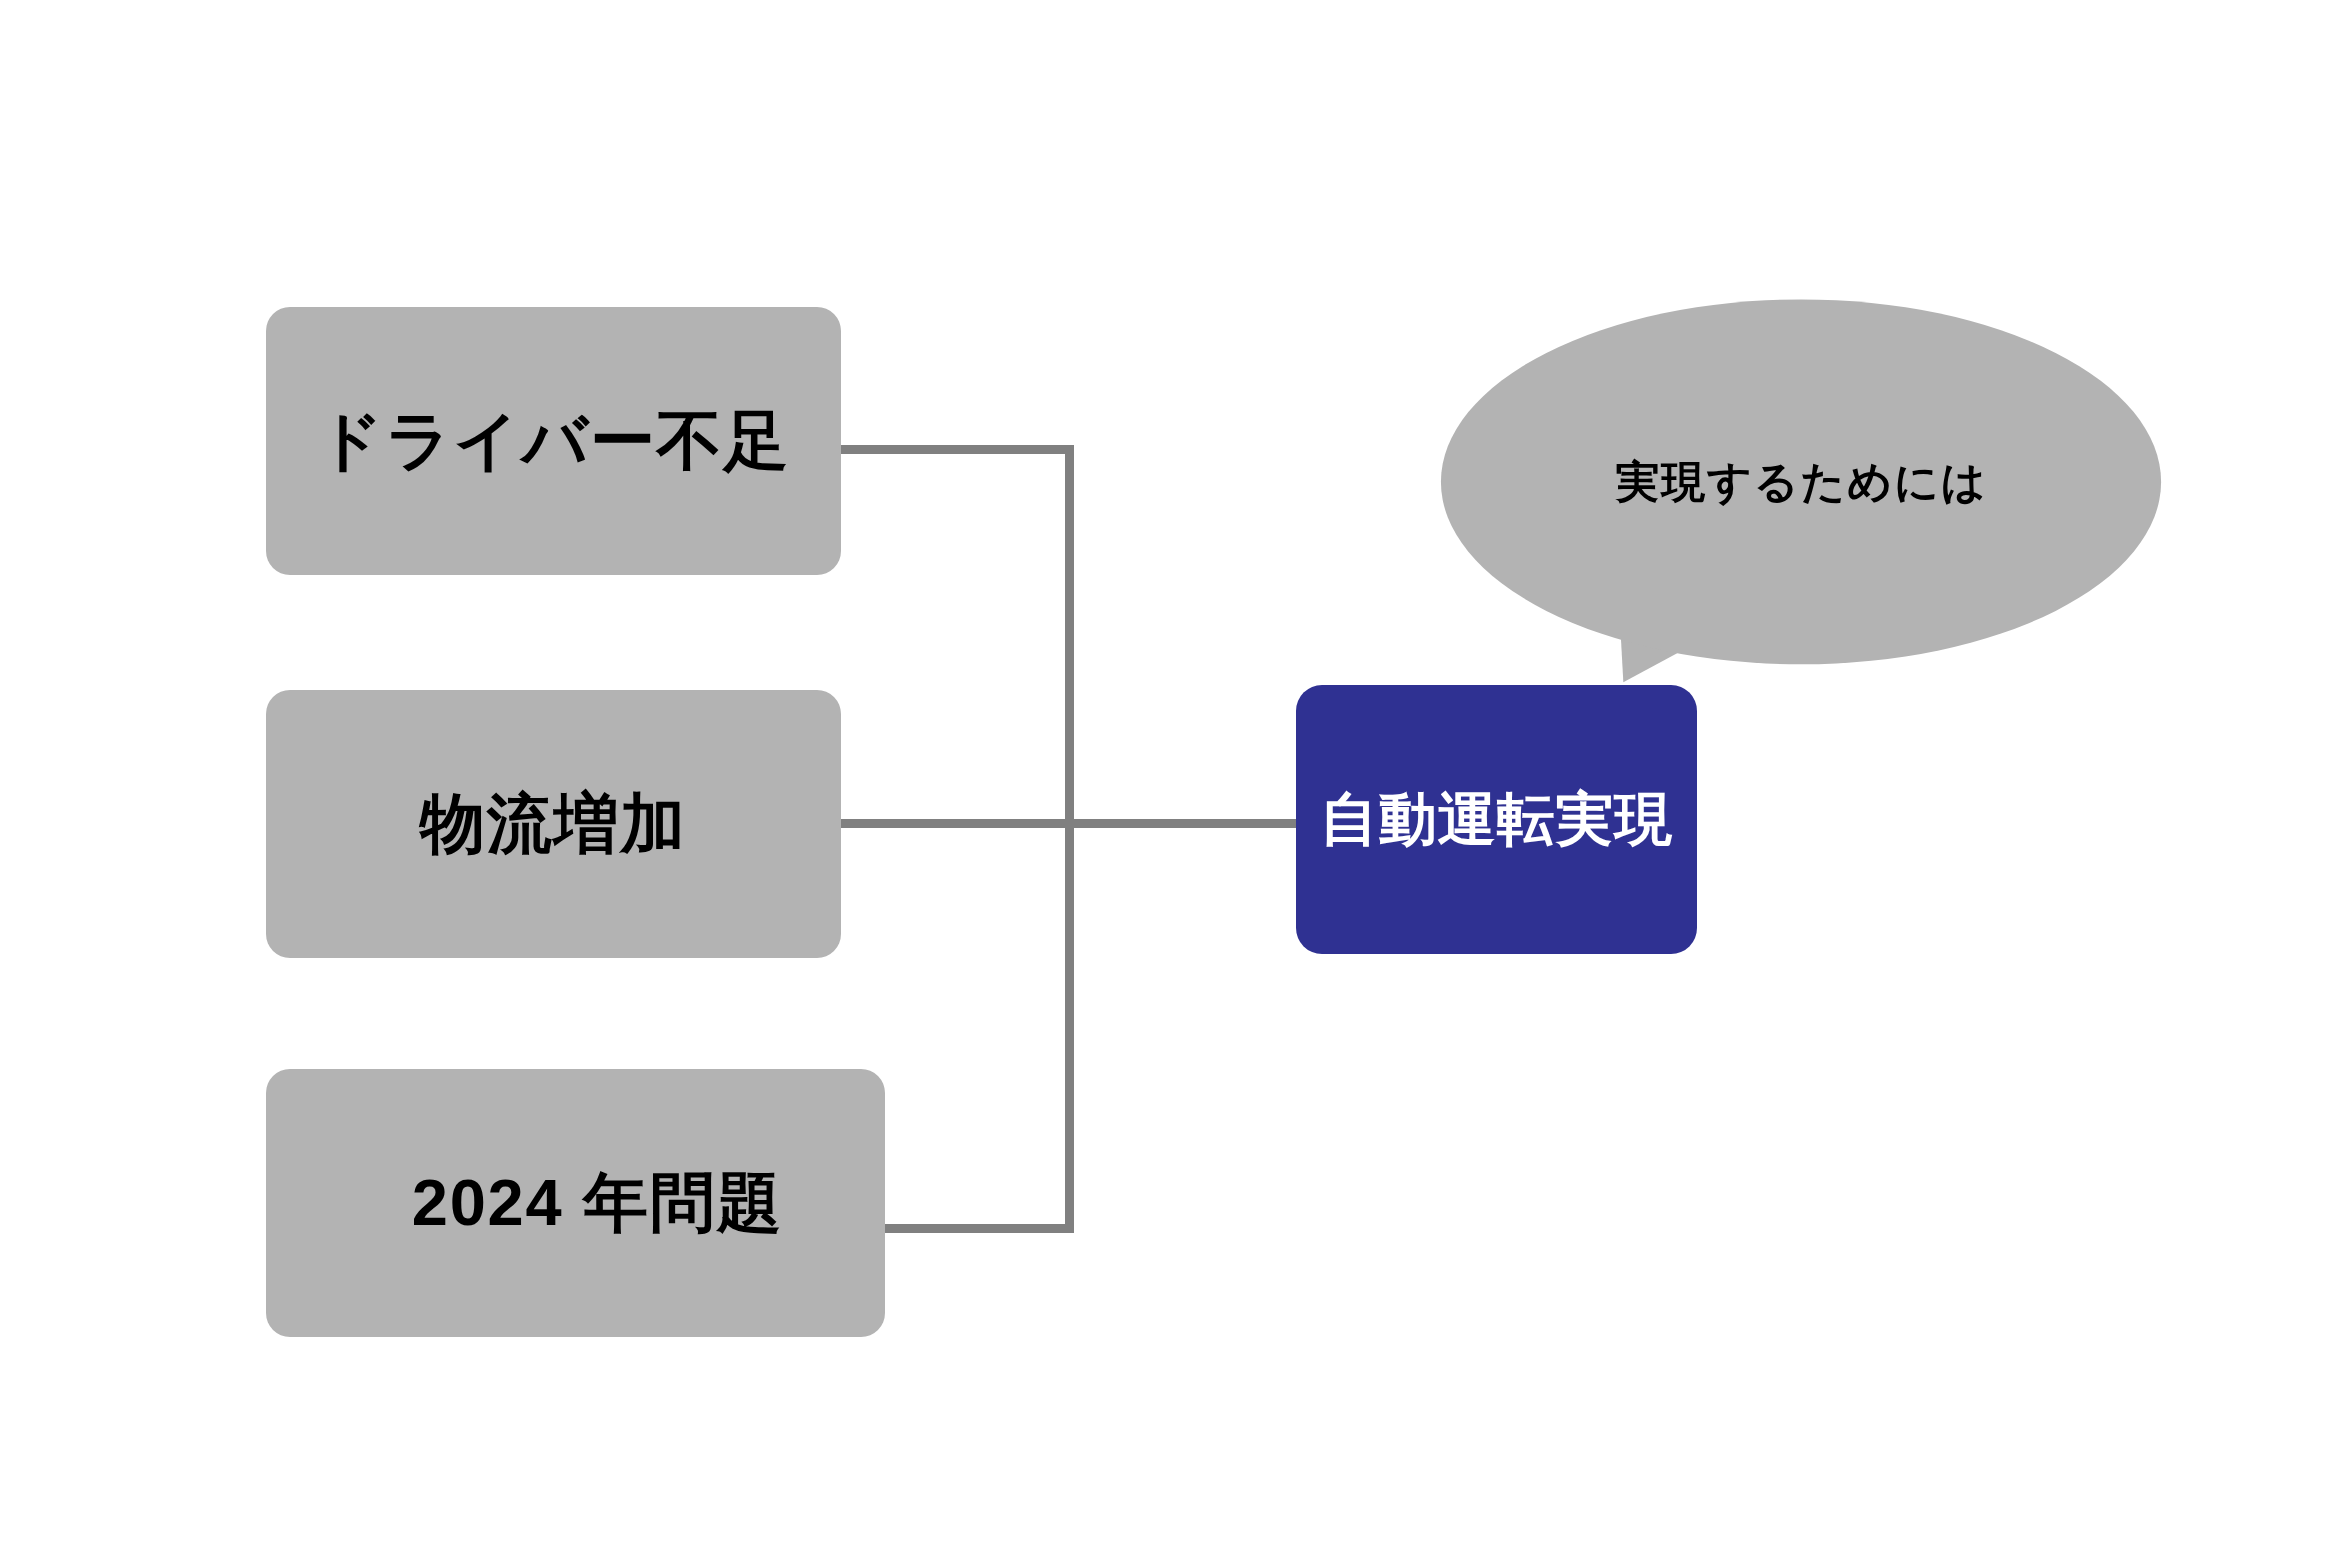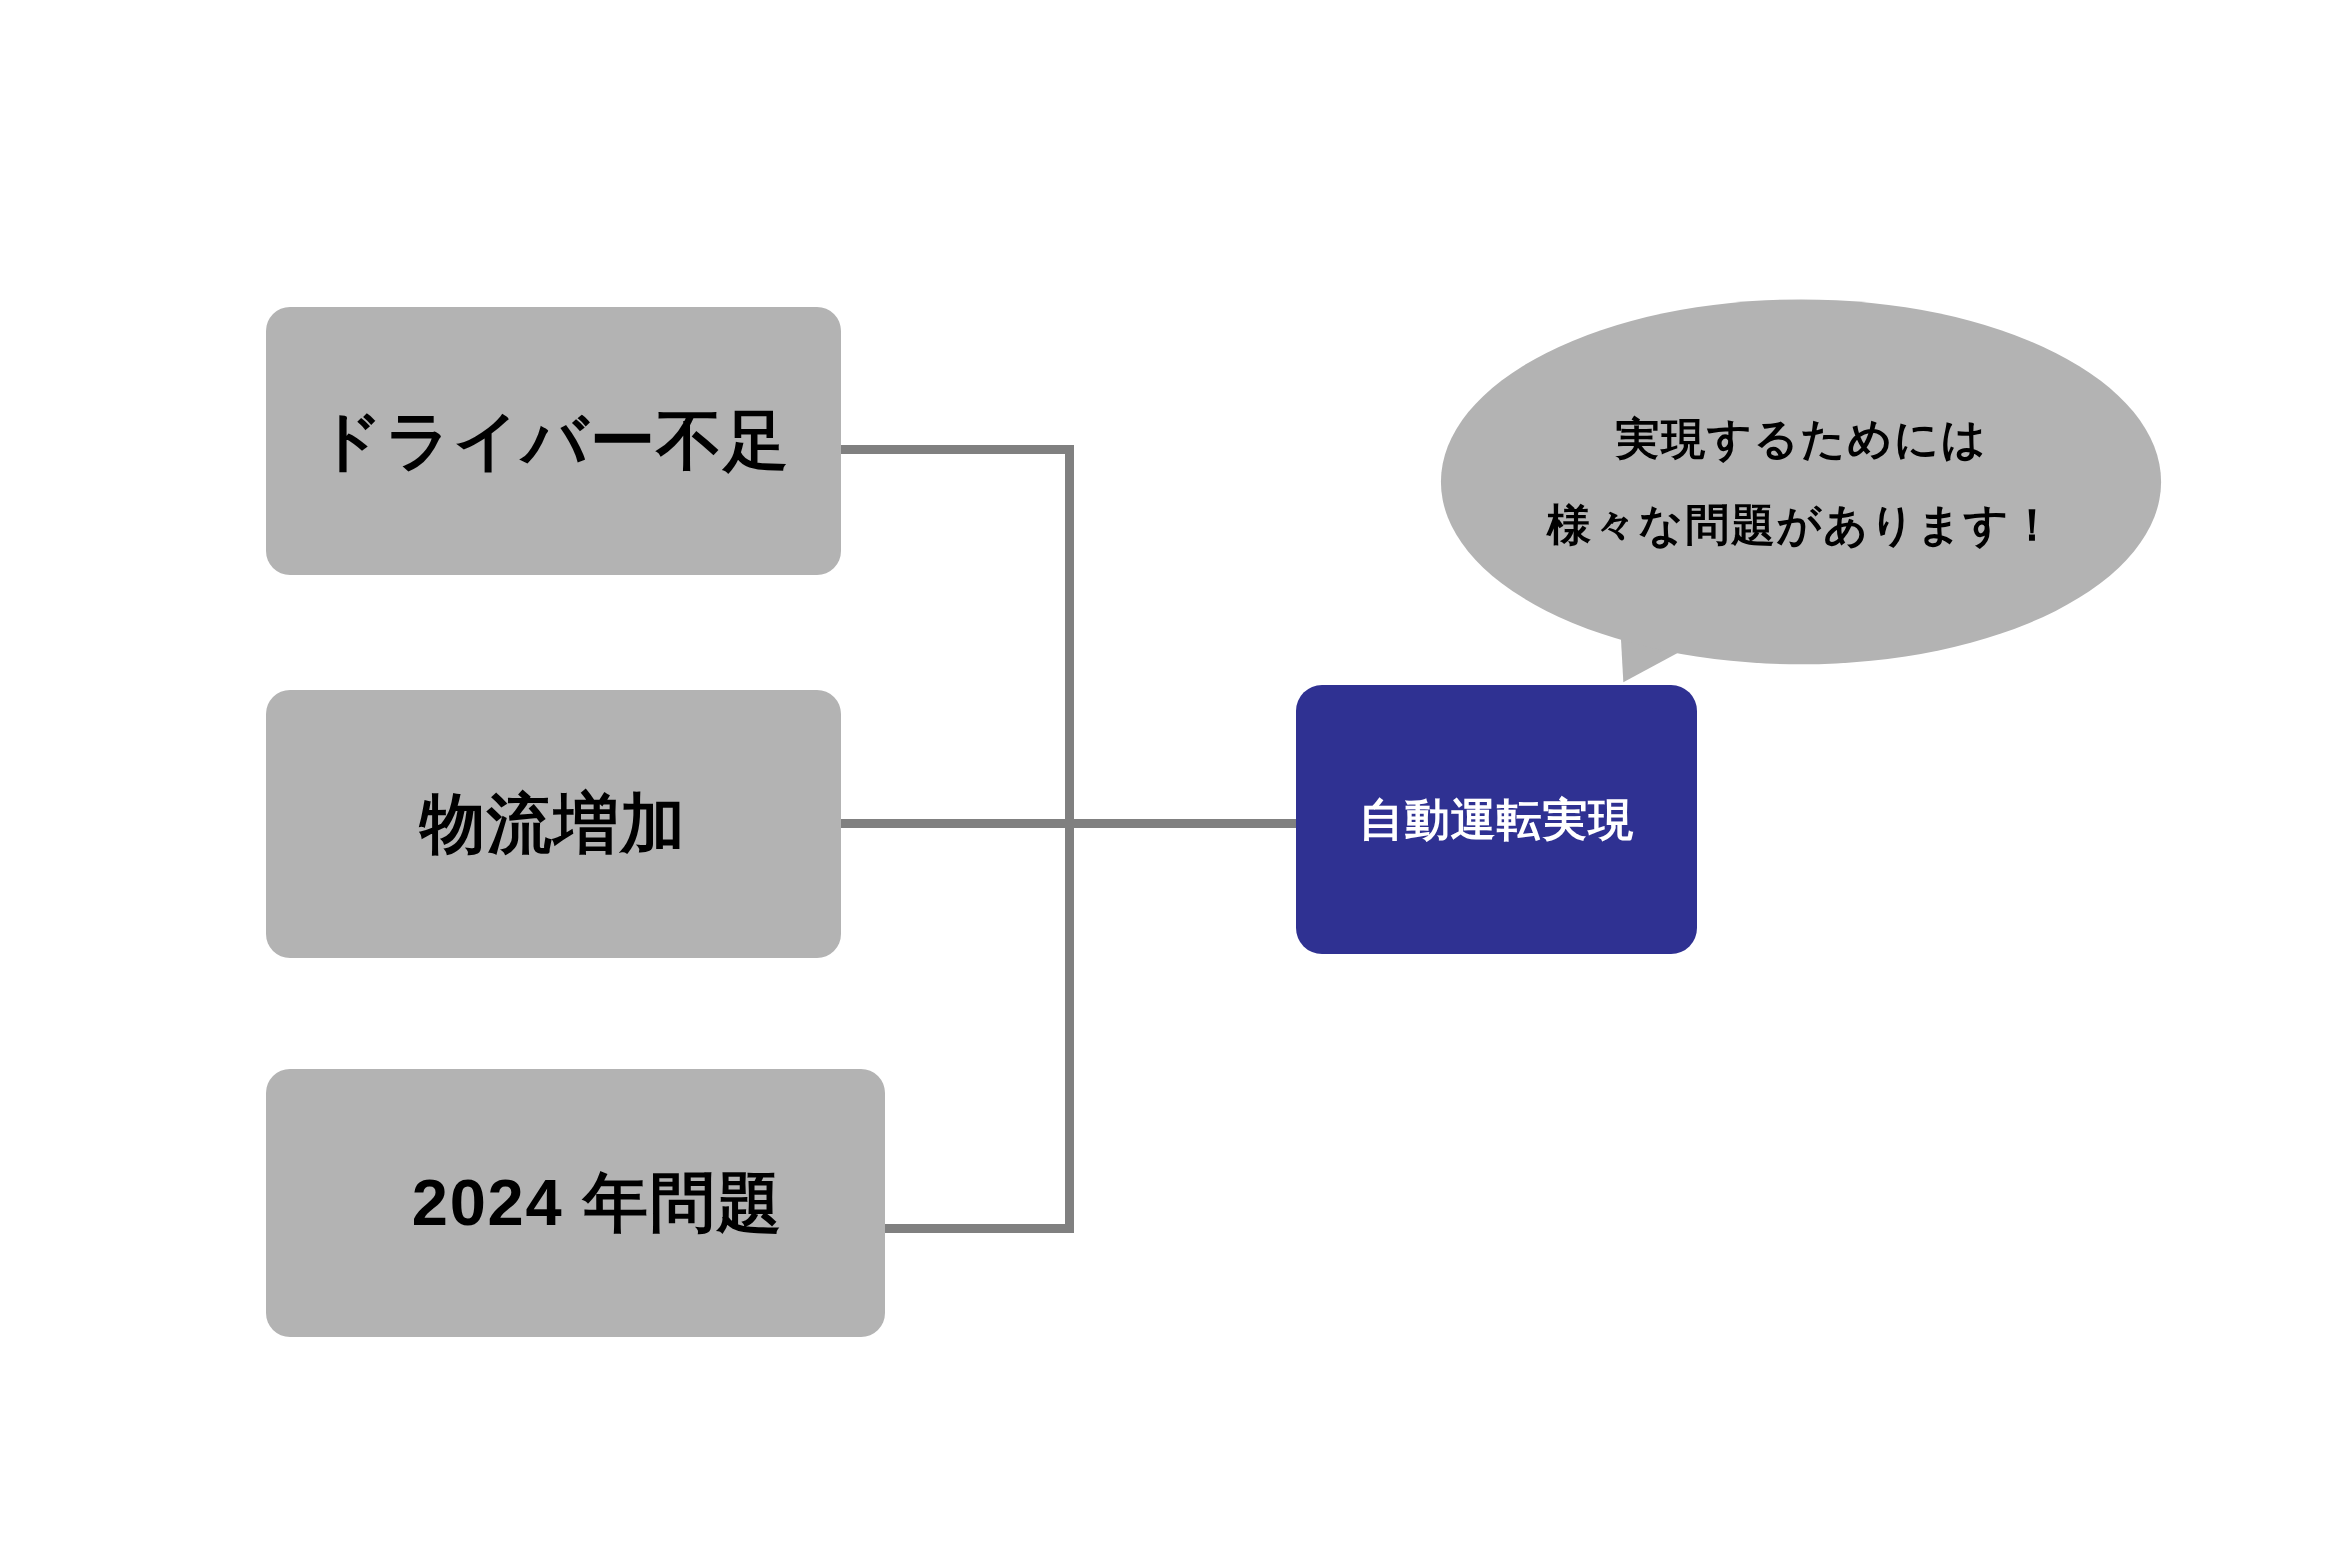--- a/index.html
+++ b/index.html
@@ -35,21 +35,21 @@
     left: 1296px;
     top: 685px;
     width: 401px;
     height: 269px;
     background: #2f3192;
     border-radius: 26px;
     display: flex;
     align-items: center;
     justify-content: center;
     font-weight: bold;
-    font-size: 45px;
+    font-size: 58px;
     color: #ffffff;
     letter-spacing: 0.9px;
     white-space: nowrap;
   }
   .connector { position: absolute; background: #808080; }
   .conn-top    { left: 841px;  top: 445px;  width: 232px; height: 8.6px; }
   .conn-mid    { left: 841px;  top: 819px;  width: 455px; height: 8.6px; }
   .conn-bottom { left: 841px;  top: 1224px; width: 232px; height: 8.6px; }
   .conn-vert   { left: 1065px; top: 445px;  width: 8.6px;  height: 788px; }
   .bubble-svg {
@@ -102,17 +102,16 @@
     <span>自動運転実現</span>
   </div>
 
   <svg class="bubble-svg" viewBox="0 0 860 480" xmlns="http://www.w3.org/2000/svg" aria-hidden="true">
     <polygon points="223,390 227,463 310,418" fill="#b3b3b3"></polygon>
     <ellipse cx="433.5" cy="230" rx="418.5" ry="212" fill="#b3b3b3"></ellipse>
   </svg>
 
   <div class="bubble-text">
     <span>実現するためには</span>
-    <span>様々な問題があります！</span>
   </div>
 
 </div>
 
 
 </body></html>

